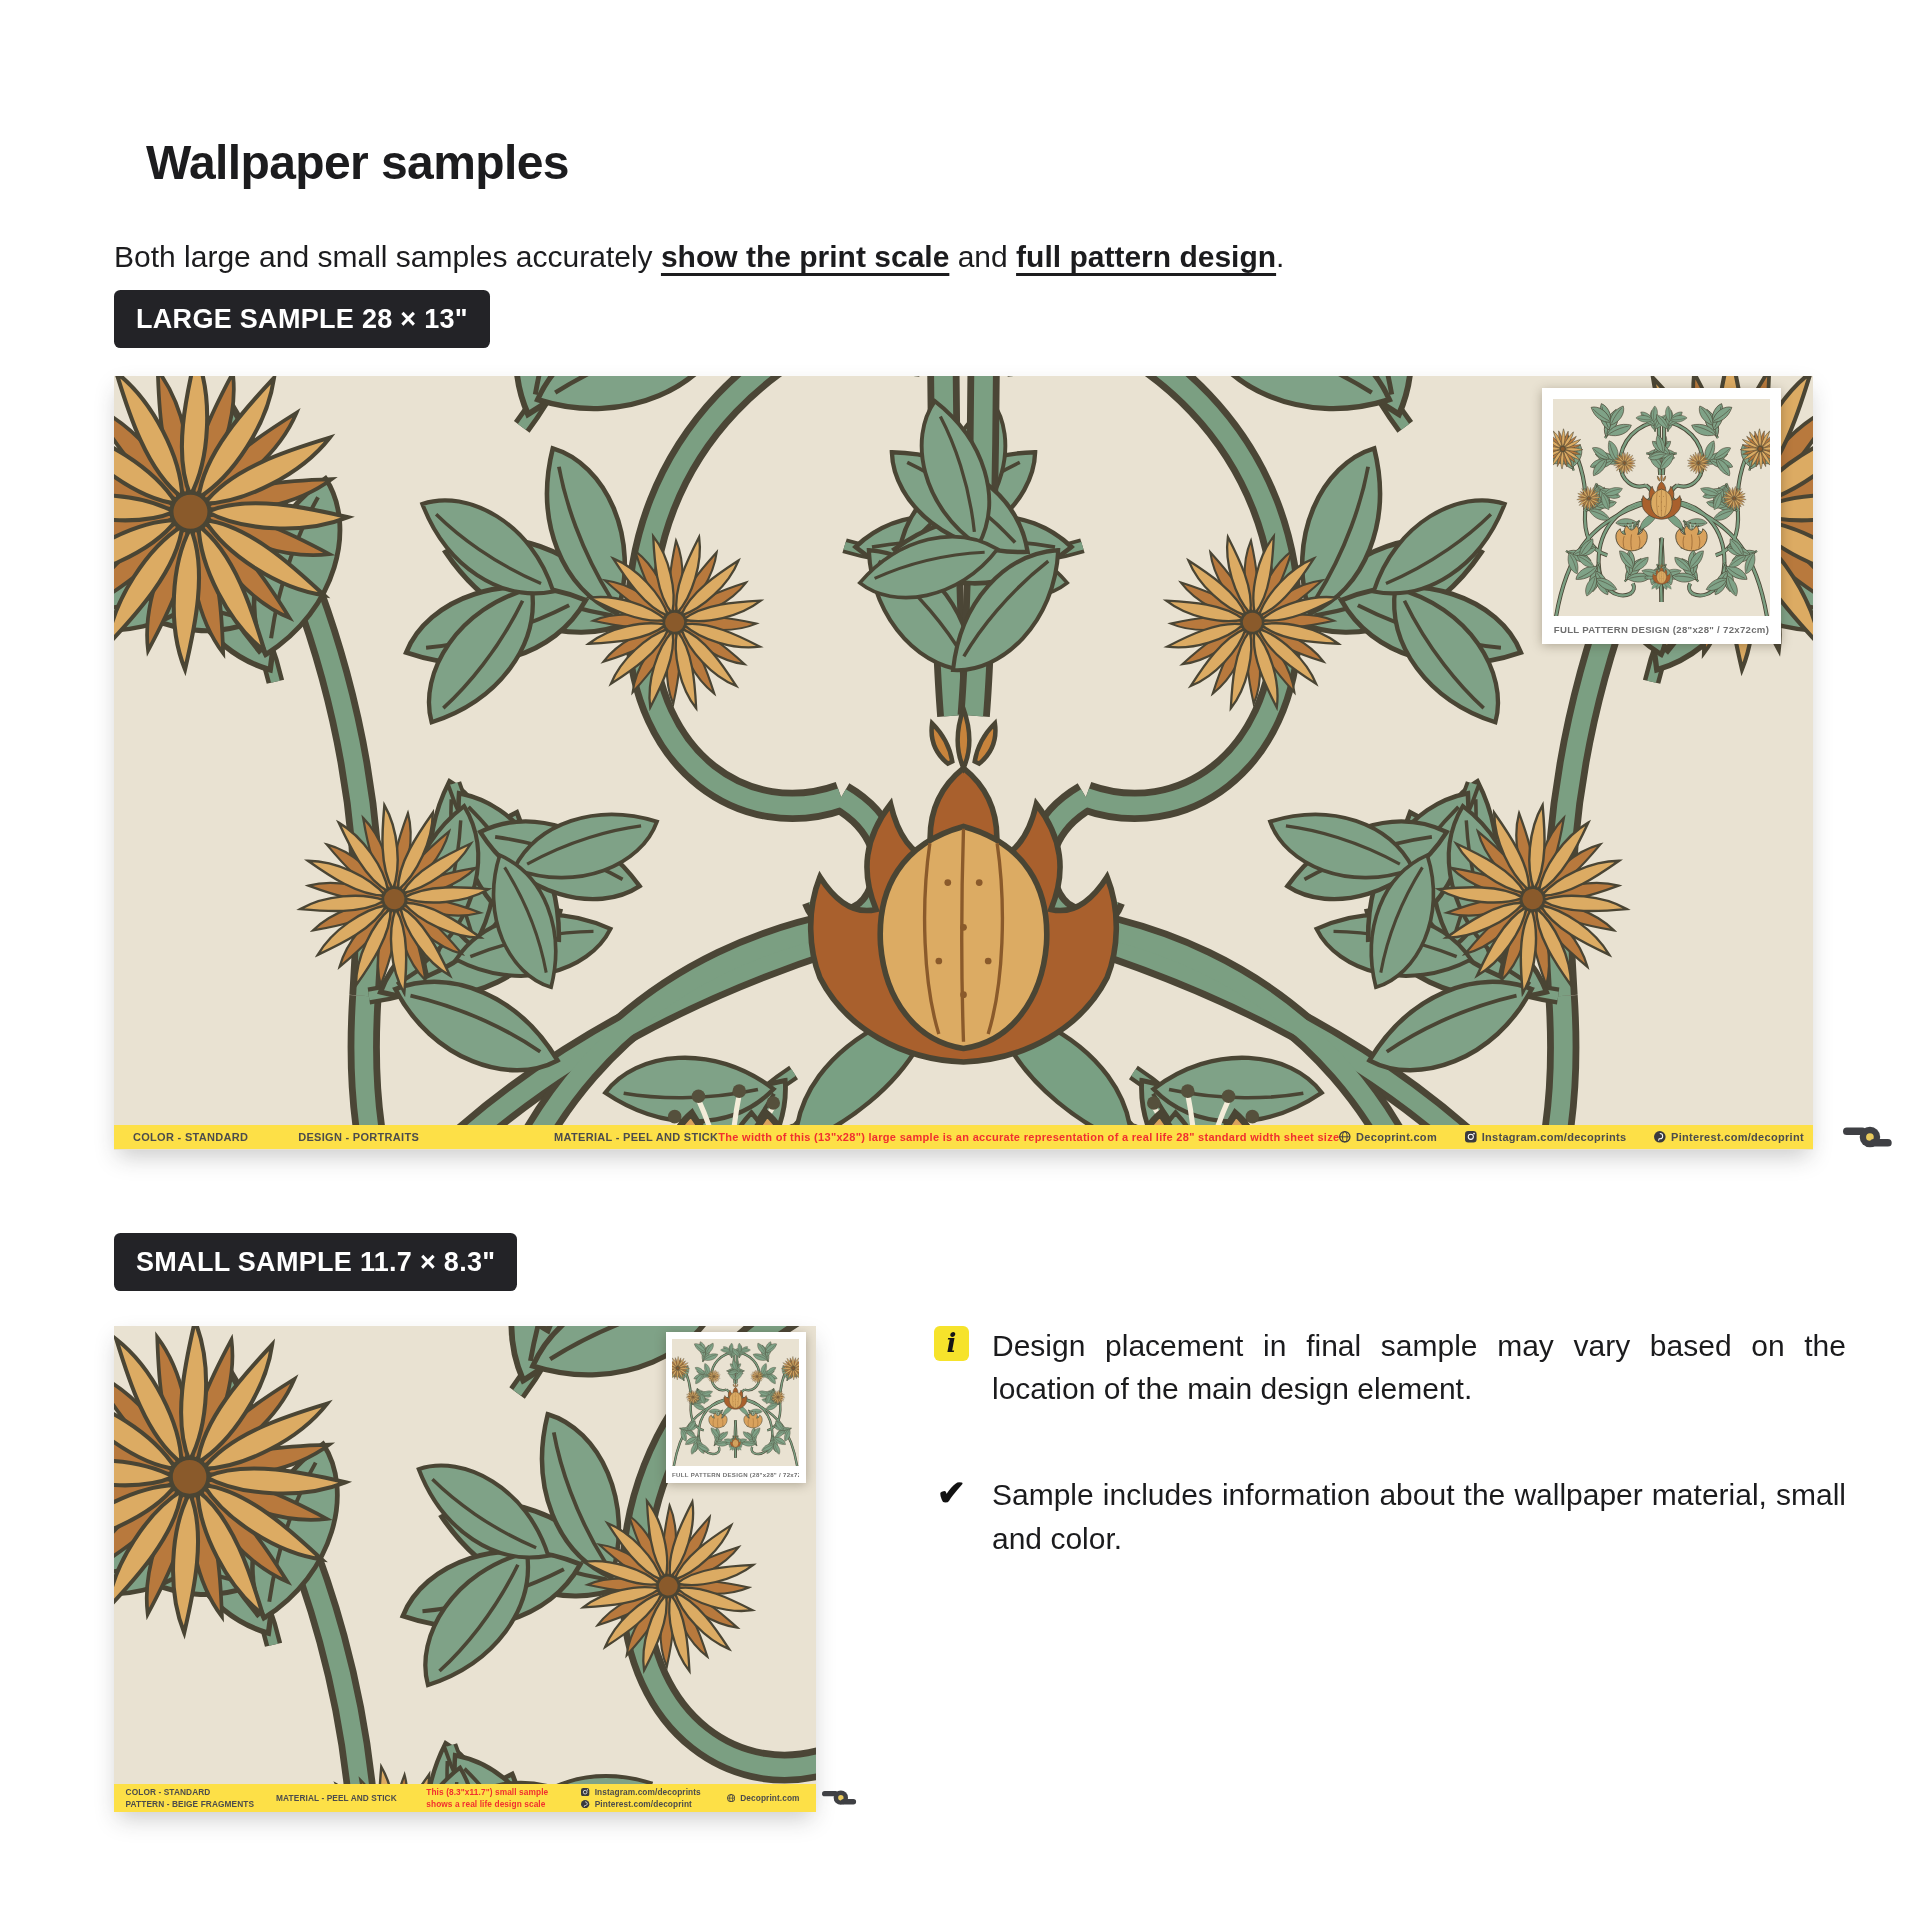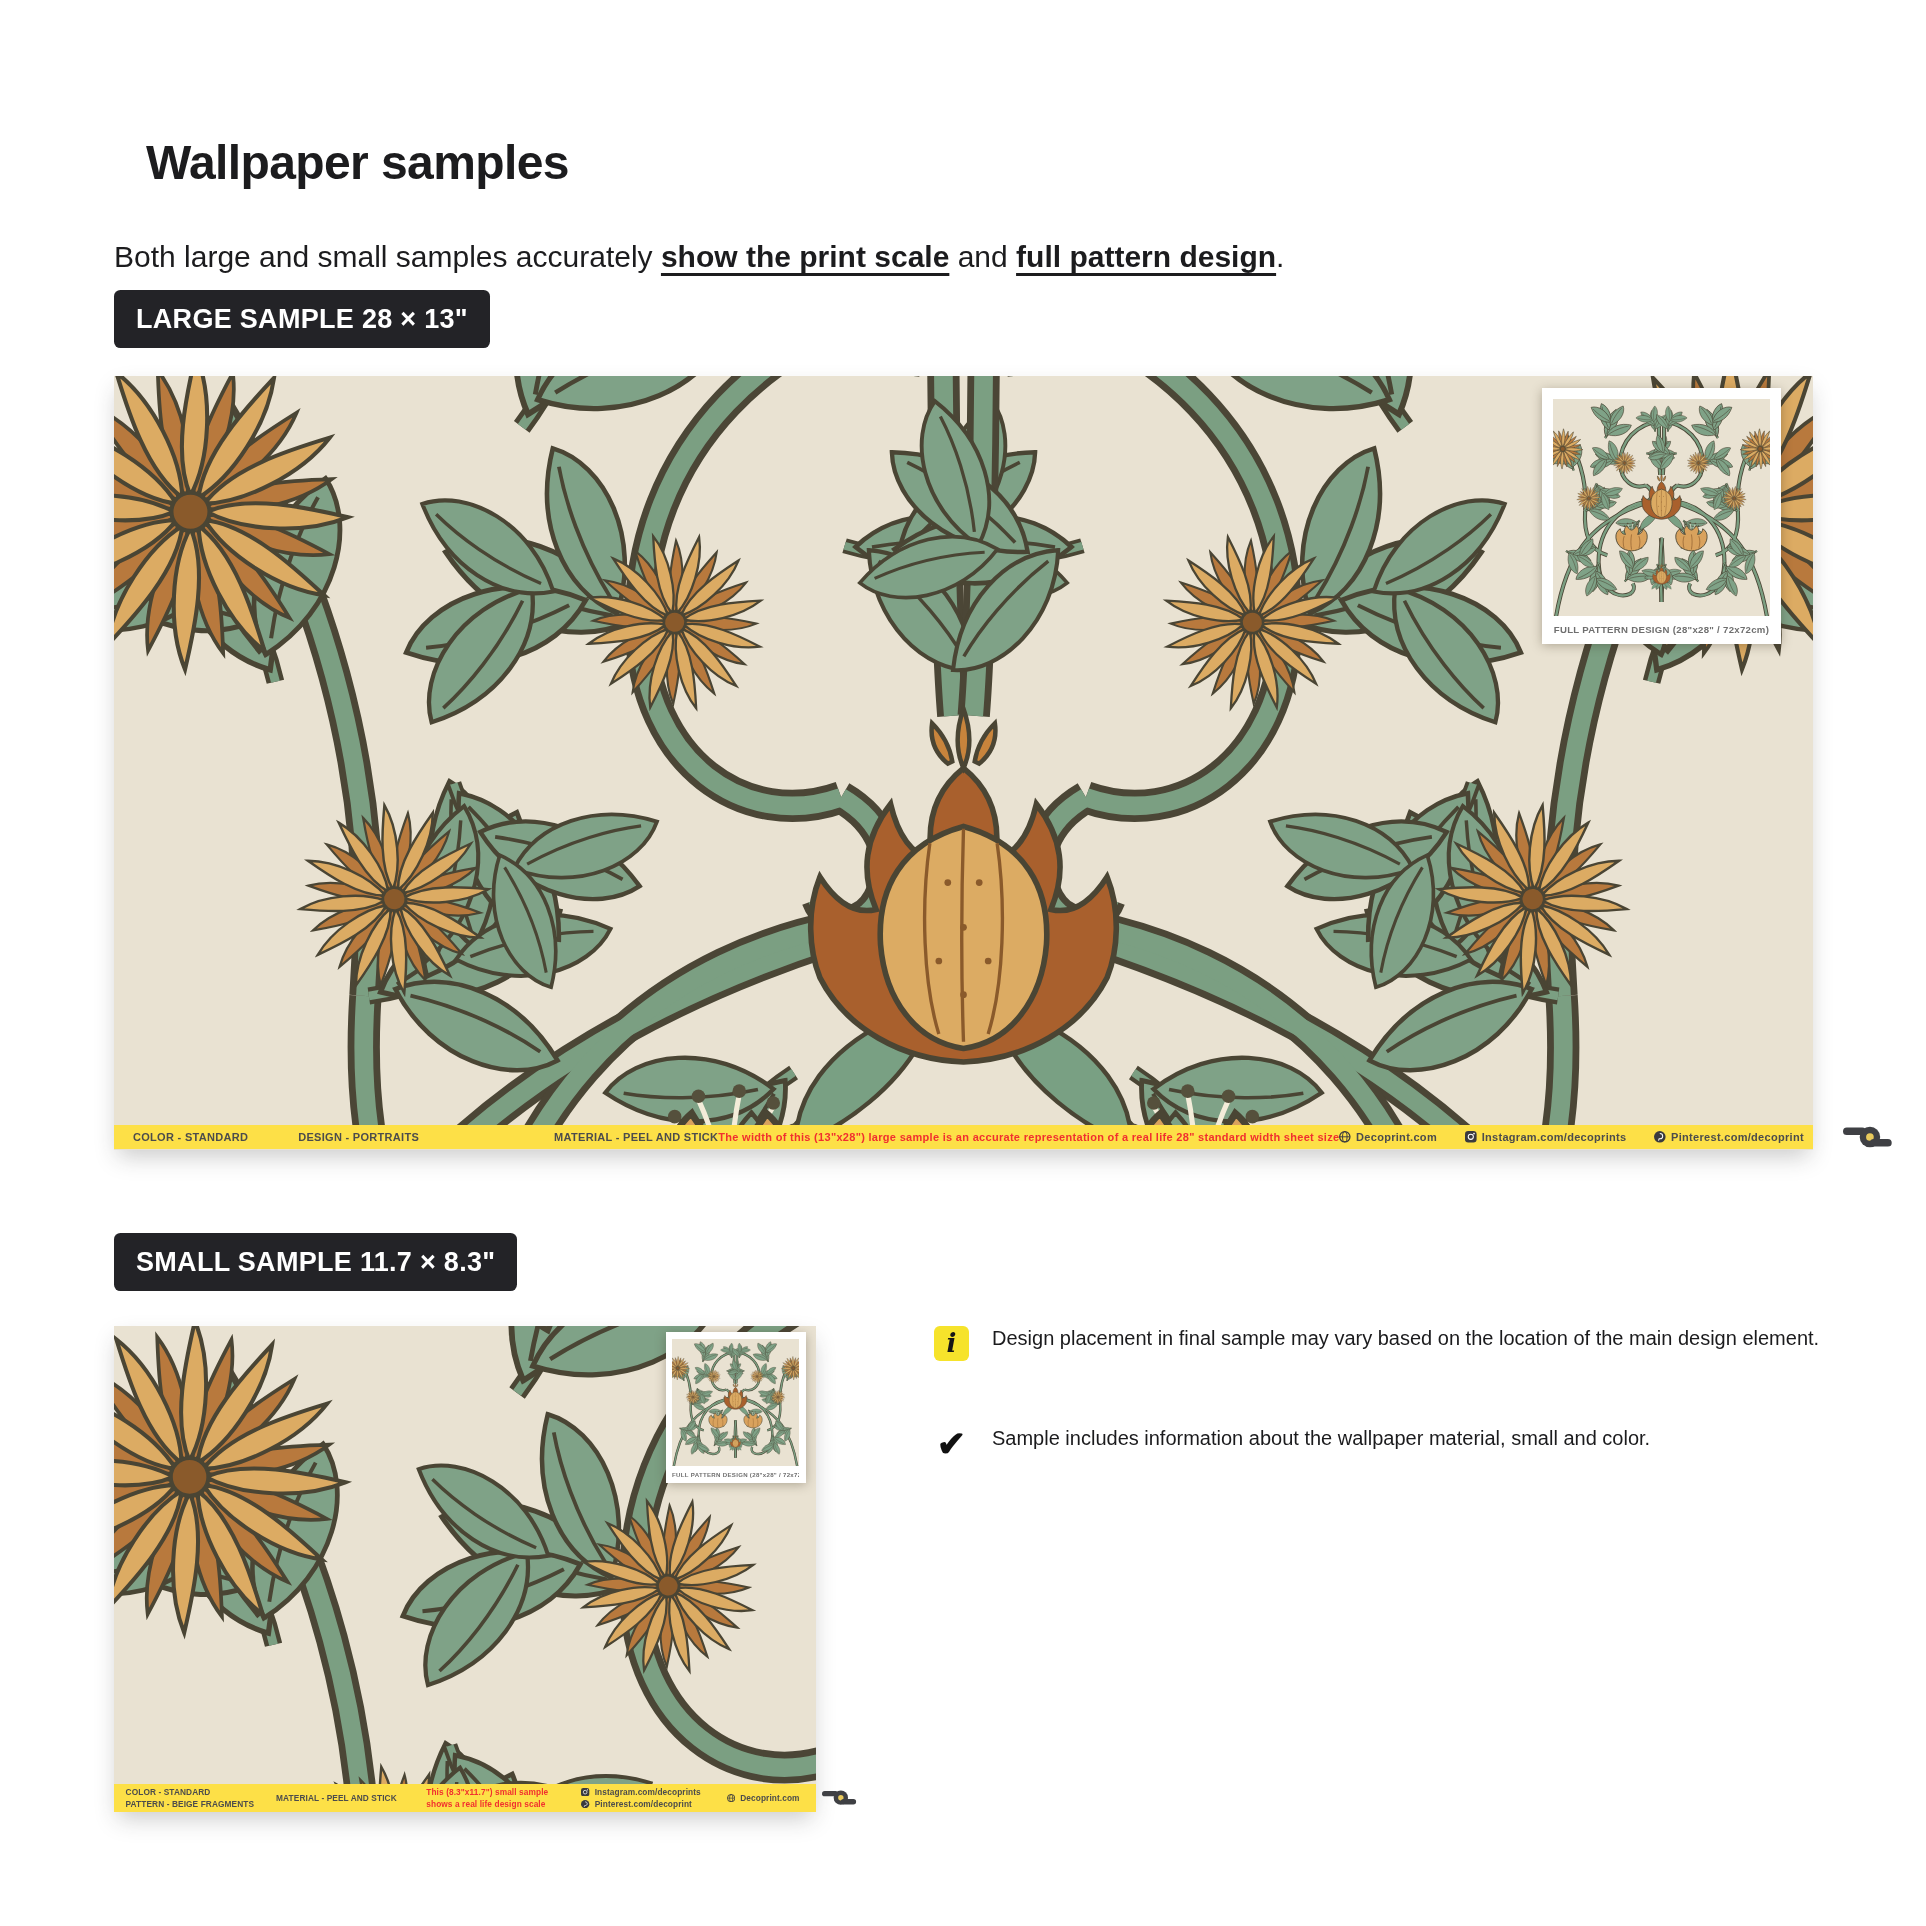--- a/index.html
+++ b/index.html
@@ -64,21 +64,21 @@
   #sample-large .f-note{flex:1;text-align:center;}
   .f-item{display:flex;align-items:center;gap:5.1px;}
   .mini-icon{display:inline-block;flex:0 0 auto;}
   .two-line{line-height:1.45;font-weight:600;}
   .logo-mark{flex:0 0 auto;}
   
   .notes-col{position:absolute;left:934px;top:1324px;width:918px;}
   .note-row{display:flex;align-items:flex-start;gap:23px;}
   .note-row + .note-row{margin-top:63px;}
   .note-text{
-    font-size:20px;line-height:1.44;color:#1b1b1d;text-align:justify;width:854px;
+    font-size:30px;line-height:1.44;color:#1b1b1d;text-align:justify;width:854px;
   }
   .icon-info{
     width:35px;height:35px;border-radius:5.8px;background:#f6e32b;flex:0 0 auto;margin-top:1.9px;
     display:flex;align-items:center;justify-content:center;
     font-family:"DejaVu Serif", serif;font-style:italic;font-weight:700;font-size:26px;color:#161616;
   }
   .icon-check{
     width:35px;height:39px;flex:0 0 auto;font-size:35px;font-weight:700;color:#111;line-height:39px;text-align:center;
   }
 </style>

